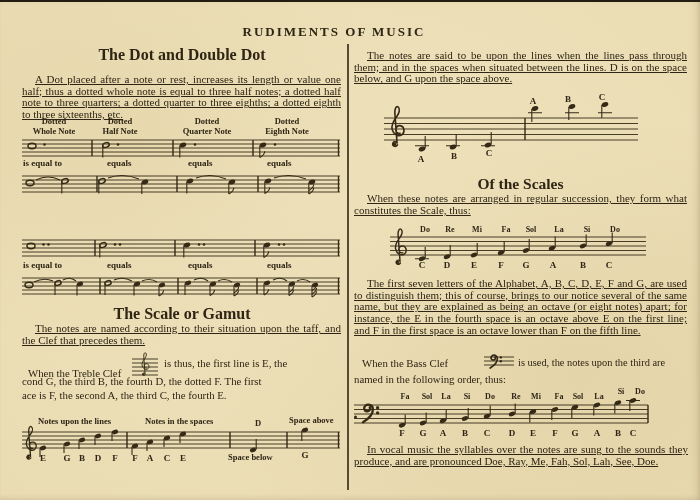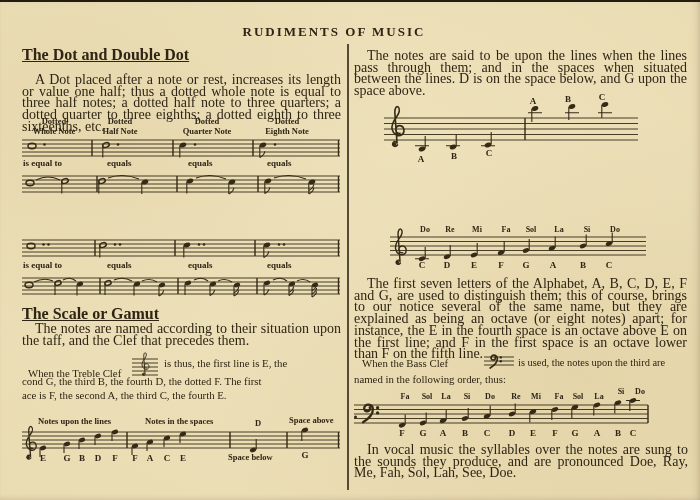--- a/index.html
+++ b/index.html
@@ -6,22 +6,22 @@
   .page{position:relative;width:700px;height:500px;overflow:hidden;
     font-family:"Liberation Serif","DejaVu Serif",serif;color:#2e2515;
     background:
       radial-gradient(ellipse 420px 300px at 18% 28%, rgba(216,196,148,.28), transparent 70%),
       radial-gradient(ellipse 520px 360px at 82% 74%, rgba(210,188,138,.30), transparent 72%),
       radial-gradient(ellipse 920px 660px at 50% 42%, #efe3bd 0%, #e9dbb1 62%, #decd9e 100%);
     box-shadow: inset -5px 0 12px -8px rgba(90,70,40,.55), inset 0 -4px 10px -8px rgba(90,70,40,.4);}
   .topline{position:absolute;top:0;left:0;width:100%;height:2px;background:#221c12;}
   .divider{position:absolute;left:347px;top:44px;width:1.5px;height:446px;background:rgba(48,38,20,.8);}
   .hdr{position:absolute;top:24px;left:0;width:668px;text-align:center;font-size:13px;font-weight:600;letter-spacing:2px;}
-  .h1{position:absolute;font-size:16px;font-weight:bold;text-align:left;text-decoration:underline;}
-  .p{position:absolute;font-size:14px;line-height:11.7px;text-align:justify;text-indent:13px;}
+  .h1{position:absolute;font-size:16px;font-weight:bold;text-align:center;}
+  .p{position:absolute;font-size:11px;line-height:11.7px;text-align:justify;text-indent:13px;text-decoration:underline;}
   .ln{position:absolute;font-size:10.8px;white-space:nowrap;}
   .eq{position:absolute;font-size:9px;font-weight:bold;white-space:nowrap;}
   .nl{position:absolute;font-size:8.5px;font-weight:bold;line-height:9.5px;text-align:center;white-space:pre-line;width:84px;margin-left:-42px;}
   .lt{position:absolute;font-size:9px;font-weight:bold;transform:translateX(-50%);}
   .syl{position:absolute;font-size:8px;font-weight:bold;transform:translateX(-50%);}
   .sl{position:absolute;font-size:8.5px;font-weight:bold;white-space:nowrap;}
   svg{position:absolute;color:#342a16;overflow:visible;}
   .st{stroke:currentColor;stroke-width:.9;fill:none;}
   .bar{stroke:currentColor;stroke-width:1.4;fill:none;}
   .stem{stroke:currentColor;stroke-width:1.1;fill:none;}
@@ -260,20 +260,22 @@
     <ellipse class="fh" cx="190" cy="6.5" rx="3.4" ry="2.3" transform="rotate(-20 190 6.5)"></ellipse>
       <path class="stem" d="M186.8 7V20"></path>
     <ellipse class="fh" cx="223" cy="4.5" rx="3.4" ry="2.3" transform="rotate(-20 223 4.5)"></ellipse>
       <path class="stem" d="M219.8 5V18"></path>
   </svg>
 
   <span class="lt" style="left:421px;top:154px;">A</span>
   <span class="lt" style="left:454px;top:151px;">B</span>
   <span class="lt" style="left:489px;top:148px;">C</span>
 
+  <div class="h1" style="left:354px;top:175px;width:333px;font-size:15.5px;">Of the Scales</div>
+  <div class="p" style="left:354px;top:193px;width:333px;">When these notes are arranged in regular succession, they form what constitutes the Scale, thus:</div>
 
   <span class="syl" style="left:425px;top:225px;">Do</span>
   <span class="syl" style="left:450px;top:225px;">Re</span>
   <span class="syl" style="left:477px;top:225px;">Mi</span>
   <span class="syl" style="left:506px;top:225px;">Fa</span>
   <span class="syl" style="left:531px;top:225px;">Sol</span>
   <span class="syl" style="left:559px;top:225px;">La</span>
   <span class="syl" style="left:587px;top:225px;">Si</span>
   <span class="syl" style="left:615px;top:225px;">Do</span>
 

